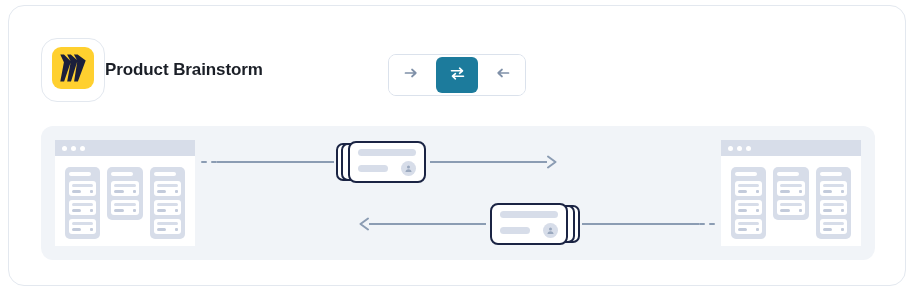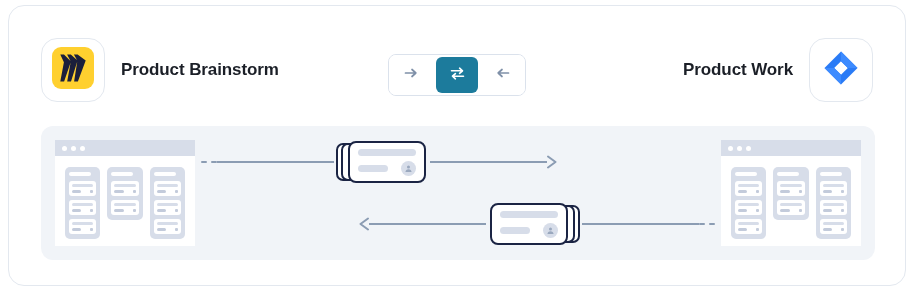--- a/index.html
+++ b/index.html
@@ -34,21 +34,20 @@
     top: 0;
     width: 100%;
     height: 110px;
   }
 
   .app-block {
     position: absolute;
     top: 32px;
     display: flex;
     align-items: center;
-    gap: 16px;
   }
   .app-block.left  { left: 32px; }
   .app-block.right { right: 32px; }
 
   .app-logo-tile {
     width: 64px;
     height: 64px;
     border: 1px solid #e3e8ef;
     border-radius: 16px;
     background: #ffffff;
@@ -320,33 +319,20 @@
       </div>
       <div class="toggle-seg">
         <span>
           <svg width="16" height="16" viewBox="0 0 16 16" aria-hidden="true">
             <path d="M13.5 8h-10M7 4.5L3.2 8 7 11.5" fill="none" stroke="#7f90a8" stroke-width="1.7" stroke-linecap="round" stroke-linejoin="round"></path>
           </svg>
         </span>
       </div>
     </div>
 
-    <div class="app-block right">
-      <div class="app-name">Product Work</div>
-      <div class="app-logo-tile">
-        <span>
-          <svg width="40" height="40" viewBox="0 0 40 40" aria-hidden="true">
-            <path d="M20 3.5 36.5 20 20 36.5 3.5 20z" fill="#2a7bf6"></path>
-            <path d="M20 13.2 26.8 20 20 26.8 13.2 20z" fill="#ffffff"></path>
-            <path d="M20 3.5 36.5 20 26.8 20 20 13.2z" fill="#3d8bff"></path>
-            <path d="M20 36.5 3.5 20l9.7 0 6.8 6.8z" fill="#3d8bff"></path>
-          </svg>
-        </span>
-      </div>
-    </div>
   </div>
 
   <div class="flow-panel">
 
     <div class="browser-mock left">
       <div class="browser-titlebar">
         <span class="browser-dot"></span>
         <span class="browser-dot"></span>
         <span class="browser-dot"></span>
       </div>

